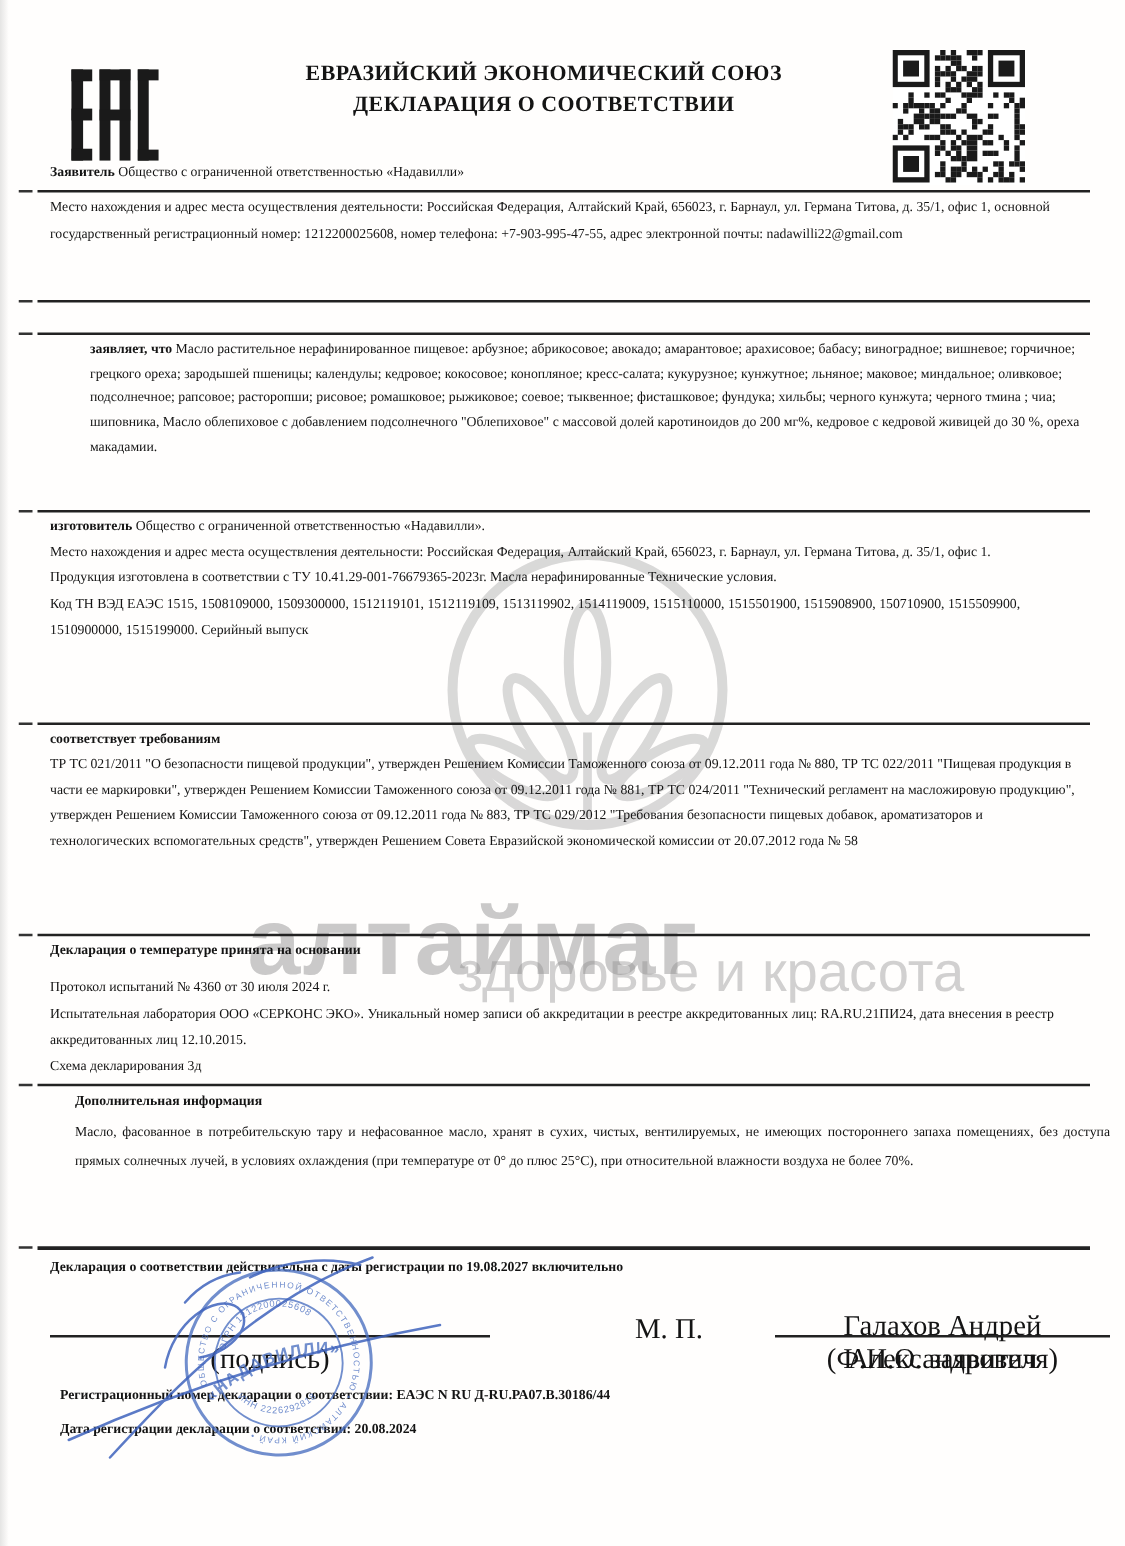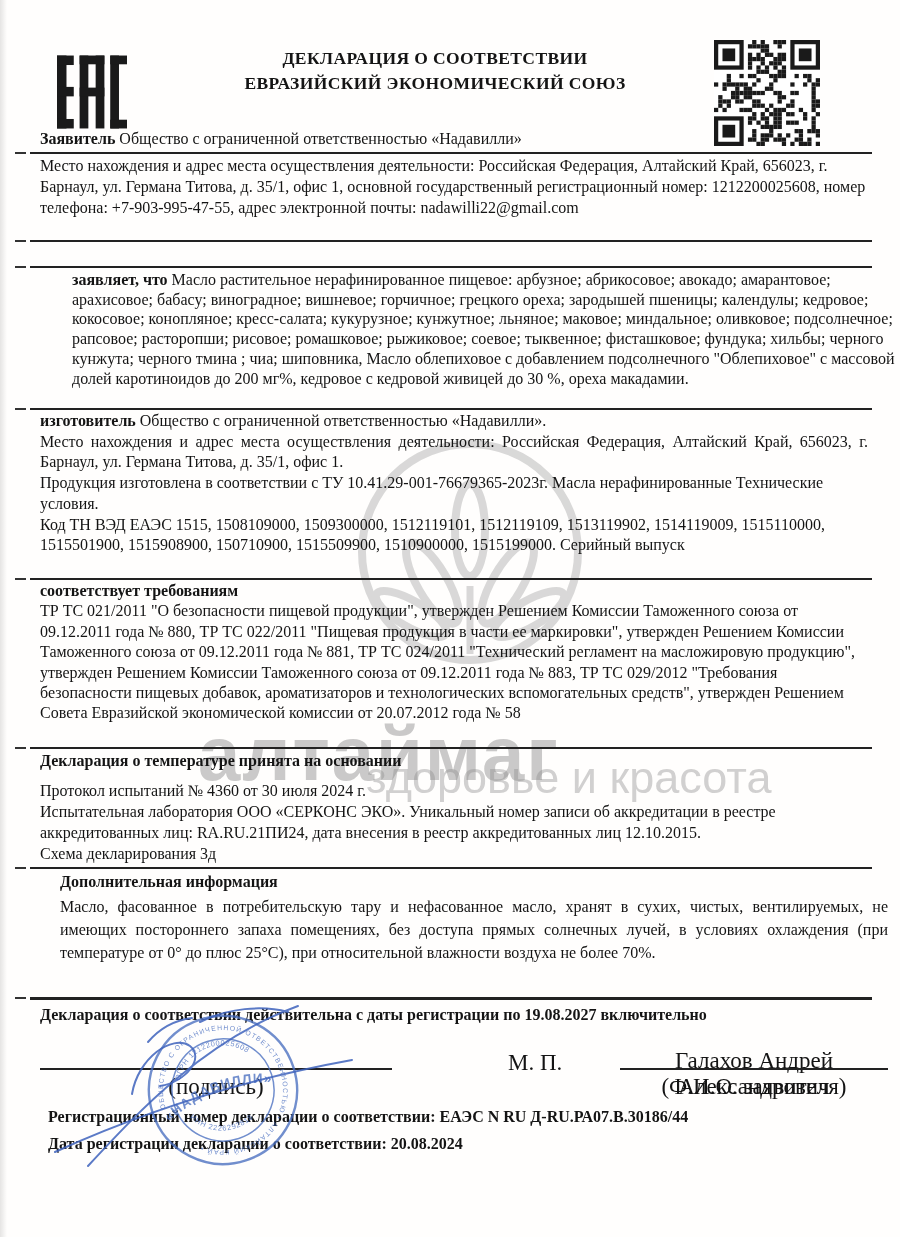--- a/index.html
+++ b/index.html
@@ -5,21 +5,21 @@
   html,body{margin:0;padding:0;background:#ffffff;}
   .page{position:relative;width:900px;height:1237px;background:#fffefd;overflow:hidden;
         font-family:"Liberation Serif","DejaVu Serif",serif;color:#141414;}
   .page::before{content:"";position:absolute;left:0;top:0;bottom:0;width:7px;
         background:linear-gradient(90deg,rgba(0,0,0,.10),rgba(0,0,0,0));z-index:5;}
   
   .abs{position:absolute;}
   .rule{position:absolute;left:30px;width:842px;height:2px;background:#222;z-index:2;}
   .rule::before{content:"";position:absolute;left:-15px;top:0;width:11px;height:2px;background:#333;}
   .rule.thick{height:3px;}
-  .txt{position:absolute;left:40px;width:828px;font-size:16px;line-height:21px;z-index:2;}
+  .txt{position:absolute;left:40px;width:828px;font-size:11px;line-height:21px;z-index:2;}
   b,.b{font-weight:bold;}
   .just{text-align:justify;}
   .center{text-align:center;}
   
   .titlebox{position:absolute;left:150px;top:46px;width:570px;text-align:center;
         font-weight:bold;font-size:17.5px;line-height:25px;letter-spacing:.4px;z-index:2;}
   
   .wm{position:absolute;z-index:1;pointer-events:none;}
   .wm-text1{left:198px;top:672px;font-family:"Liberation Sans","DejaVu Sans",sans-serif;
         font-weight:bold;font-size:76px;letter-spacing:2px;color:rgba(128,128,128,.42);margin-top:38px;}
@@ -61,22 +61,22 @@
         <rect x="53" y="0" width="12" height="100"></rect>
       <rect x="31" y="0" width="34" height="12"></rect>
         <rect x="31" y="44" width="34" height="12"></rect>
       <rect x="73" y="0" width="12" height="100"></rect>
         <rect x="73" y="0" width="23" height="12"></rect>
       <rect x="73" y="88" width="23" height="12"></rect>
     </g>
   </svg>
 
   <div class="titlebox">
+    <div>ЕВРАЗИЙСКИЙ ЭКОНОМИЧЕСКИЙ СОЮЗ</div>
     <div>ДЕКЛАРАЦИЯ О СООТВЕТСТВИИ</div>
-    <div>ЕВРАЗИЙСКИЙ ЭКОНОМИЧЕСКИЙ СОЮЗ</div>
   </div>
 
   <svg class="abs" style="left:714px;top:40px;z-index:2;" width="106" height="108" viewBox="0 0 106 108">
     <rect x="0" y="0" width="106" height="108" fill="#ffffff"></rect>
     <g id="qr-modules" fill="#1a1a1a">
         <rect x="38.160000000000004" y="0" width="4.24" height="4.24"></rect>
         <rect x="46.64" y="0" width="4.24" height="4.24"></rect>
         <rect x="59.36" y="0" width="4.24" height="4.24"></rect>
         <rect x="63.6" y="0" width="4.24" height="4.24"></rect>
         <rect x="67.84" y="0" width="4.24" height="4.24"></rect>

